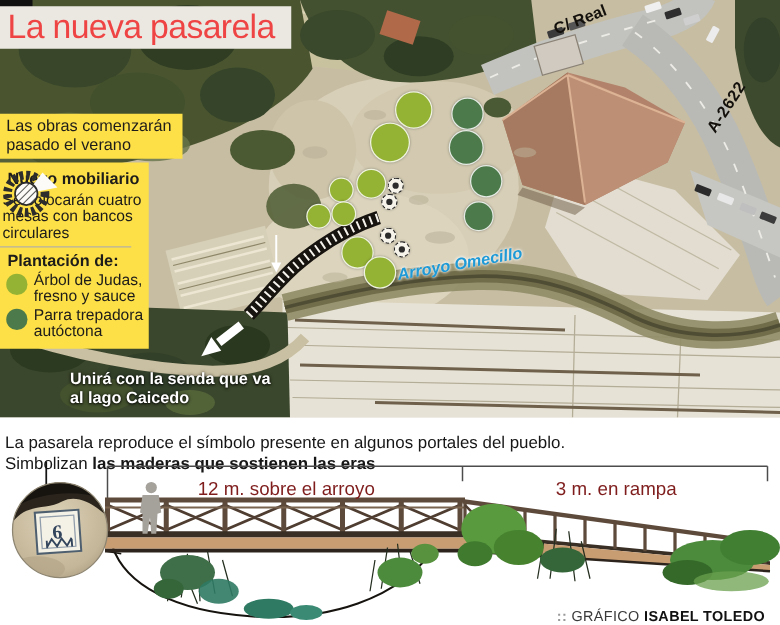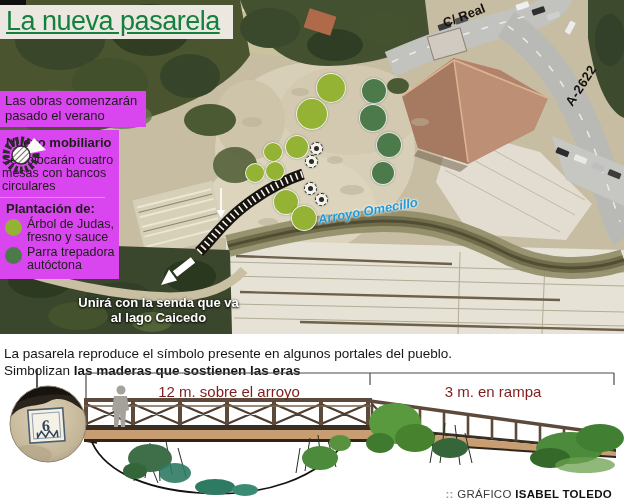--- a/index.html
+++ b/index.html
@@ -11,43 +11,43 @@
   .map svg{position:absolute;left:0;top:0;}
   .markers-layer{position:absolute;left:0;top:0;width:624px;height:334px;pointer-events:none;}
   .marker{position:absolute;border-radius:50%;border:1px solid rgba(255,255,255,.85);
           box-shadow:0 0 2px rgba(0,0,0,.35);}
   .table-marker{width:13px;height:13px;background:#f6f3ea;border:1.6px dashed #2b2b2b;
                 display:flex;align-items:center;justify-content:center;box-sizing:border-box;}
   .table-dot{width:5px;height:5px;border-radius:50%;background:#2b2b2b;}
   
   .chip{left:0;top:0;width:26px;height:7px;background:#101010;}
   .title-band{left:0;top:5px;width:233px;height:34px;background:#ebe8e2;}
-  .title{left:6px;top:6px;font-size:27px;letter-spacing:-.5px;color:#15803d;white-space:nowrap;text-decoration:underline;}
+  .title{left:6px;top:6px;font-size:27px;letter-spacing:-.5px;color:#ef4444;white-space:nowrap;}
   
-  .panel{background:#d946ef;color:#1d1c1a;}
+  .panel{background:#fde047;color:#1d1c1a;}
   .box-obras{left:0;top:91px;width:137px;padding:3px 4px 4px 5px;font-size:13px;line-height:1.12;}
   .box-main{left:0;top:130px;width:119px;padding:3px 0 5px 0;}
   .box-main h4{margin:2px 0 1px 6px;font-size:13px;}
   .mob-row{display:flex;align-items:flex-start;padding-left:2px;}
   .mob-text{font-size:12.5px;line-height:1.04;padding-top:3px;}
   .divider{border:0;border-top:1px solid #b5b0a3;margin:4px 14px 3px 0;}
   .leg-row{display:flex;align-items:flex-start;padding:1px 0 1px 5px;}
   .leg-dot{width:17px;height:17px;border-radius:50%;flex:0 0 auto;margin:1px 5px 0 0;}
   .leg-label{font-size:12.5px;line-height:1.05;}
   
   .maplabel{color:#14110d;font-weight:bold;font-size:13px;white-space:nowrap;}
   .lbl-street{left:442px;top:8px;transform:rotate(-21deg);}
   .lbl-road{left:558px;top:78px;transform:rotate(-57deg);letter-spacing:.5px;}
   .lbl-church{left:443px;top:88px;width:124px;text-align:center;line-height:1.12;color:#241a10;white-space:normal;}
   .lbl-pasarela{left:166px;top:166px;color:#fff;font-size:14px;letter-spacing:.6px;
     text-shadow:0 1px 2px rgba(0,0,0,.85),0 0 3px rgba(0,0,0,.5);}
   .lbl-stream{left:318px;top:212px;color:#1f9ad6;font-style:italic;font-size:13px;
     transform:rotate(-10deg);transform-origin:left center;
     text-shadow:0 0 2px #fff,0 0 3px rgba(255,255,255,.9);}
-  .lbl-senda{left:56px;top:296px;width:205px;text-align:center;color:#fff;font-size:13px;line-height:1.15;
+  .lbl-senda{left:56px;top:296px;width:205px;text-align:left;color:#fff;font-size:13px;line-height:1.15;
     text-shadow:0 1px 2px rgba(0,0,0,.9),0 0 3px rgba(0,0,0,.6);white-space:normal;}
   
   .bottom{position:absolute;left:0;top:343px;width:624px;height:179px;background:#fff;}
   .para{position:absolute;left:4px;top:2px;font-size:13.5px;line-height:17px;color:#161616;}
   .dim{position:absolute;top:40px;font-size:15px;color:#7f1d1d;text-align:center;}
   .dim-left{left:88px;width:282px;}
   .dim-right{left:372px;width:242px;}
   .credit{position:absolute;right:12px;top:145px;font-size:11.5px;color:#3a3a3a;letter-spacing:.3px;}
   .credit .pre{color:#9a9a9a;font-weight:bold;}
   .credit b{color:#111;}

